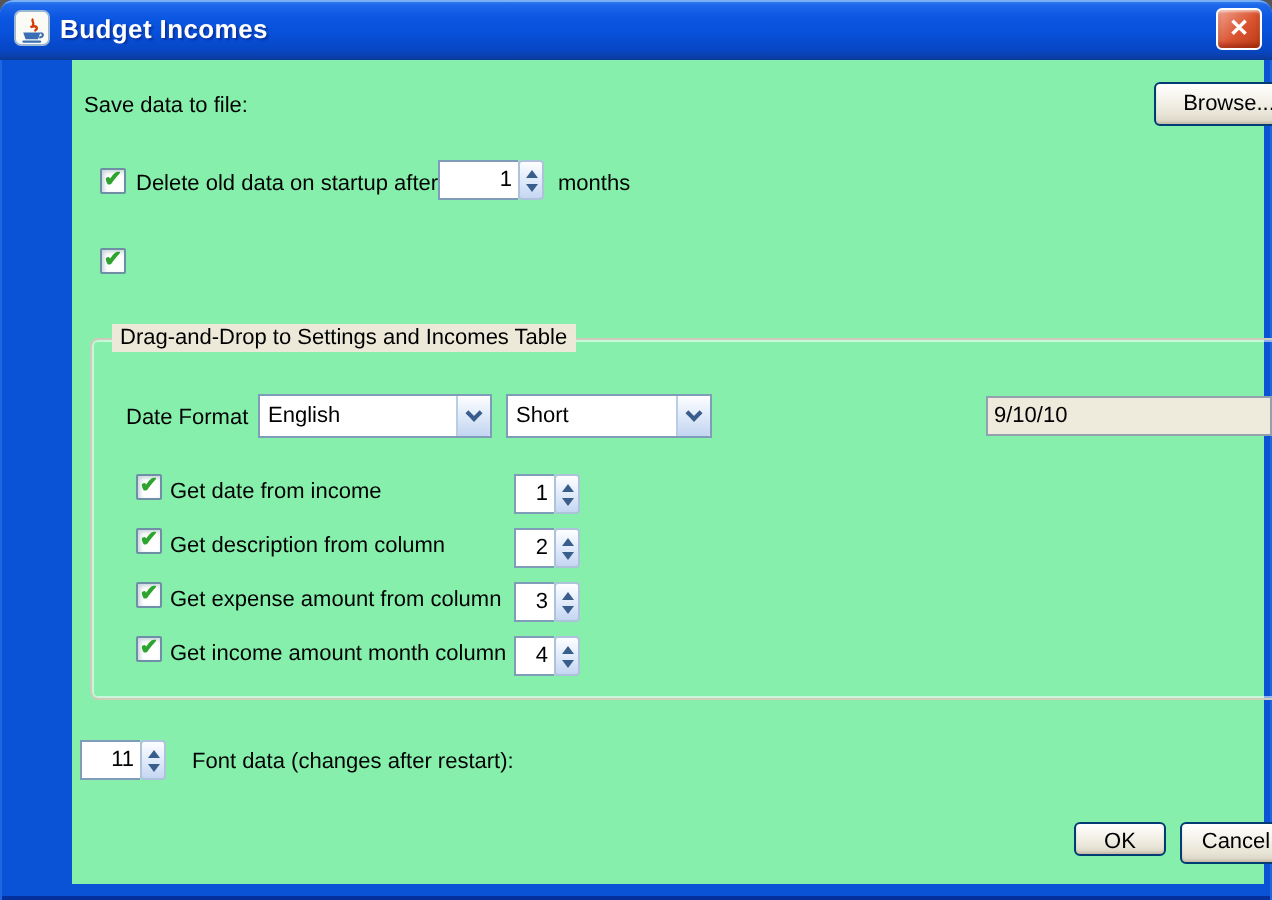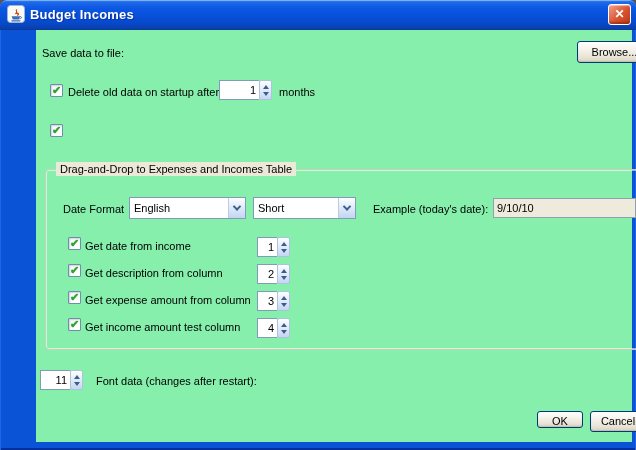--- a/index.html
+++ b/index.html
@@ -162,39 +162,38 @@
         <span class="arr-down" data-name="spinner-down-icon"></span>
       </span>
     </div>
     <div class="lbl" data-name="months-label">months</div>
 
     <span class="checkbox" data-name="current-month-checkbox">
         <span class="check" data-name="check-icon">✔</span>
       </span>
 
     <div class="groupbox" data-name="dragdrop-groupbox">
-      <div class="group-title" data-name="groupbox-title">Drag-and-Drop to Expenses and Incomes Table</div>
+      <div class="group-title" data-name="groupbox-title">Drag-and-Drop to Settings and Incomes Table</div>
 
       <div class="lbl" data-name="date-format-label">Date Format</div>
 
       <div class="combo" data-name="date-length-select">
         <span class="combo-text" data-name="date-length-value">Short</span>
         <span class="combo-btn" data-name="chevron-down-icon">
             <span class="chev"></span>
           </span>
       </div>
 
       <div class="combo" data-name="date-language-select">
         <span class="combo-text" data-name="date-language-value">English</span>
         <span class="combo-btn" data-name="chevron-down-icon">
             <span class="chev"></span>
           </span>
       </div>
 
-      <div class="lbl" data-name="example-date-label">Example (today's date):</div>
       <div class="textfield disabled" data-name="example-date-field">9/10/10</div>
 
       <div class="col-row" data-name="column-row-0">
         <span class="checkbox" style="position:absolute" data-name="get-date-checkbox">
             <span class="check" data-name="check-icon">✔</span>
           </span>
         <div class="lbl" data-name="get-date-label">Get date from income</div>
         <div class="spinner" data-name="date-column-spinner">
           <span class="spin-field" data-name="date-column-value">1</span>
           <span class="spin-arrows" data-name="spinner-arrows">
@@ -229,21 +228,21 @@
               <span class="arr-up" data-name="spinner-up-icon"></span>
               <span class="arr-down" data-name="spinner-down-icon"></span>
             </span>
         </div>
       </div>
 
       <div class="col-row" data-name="column-row-3">
         <span class="checkbox" style="position:absolute" data-name="get-income-checkbox">
             <span class="check" data-name="check-icon">✔</span>
           </span>
-        <div class="lbl" data-name="get-income-label">Get income amount test column</div>
+        <div class="lbl" data-name="get-income-label">Get income amount month column</div>
         <div class="spinner" data-name="income-column-spinner">
           <span class="spin-field" data-name="income-column-value">4</span>
           <span class="spin-arrows" data-name="spinner-arrows">
               <span class="arr-up" data-name="spinner-up-icon"></span>
               <span class="arr-down" data-name="spinner-down-icon"></span>
             </span>
         </div>
       </div>
     </div>
 

